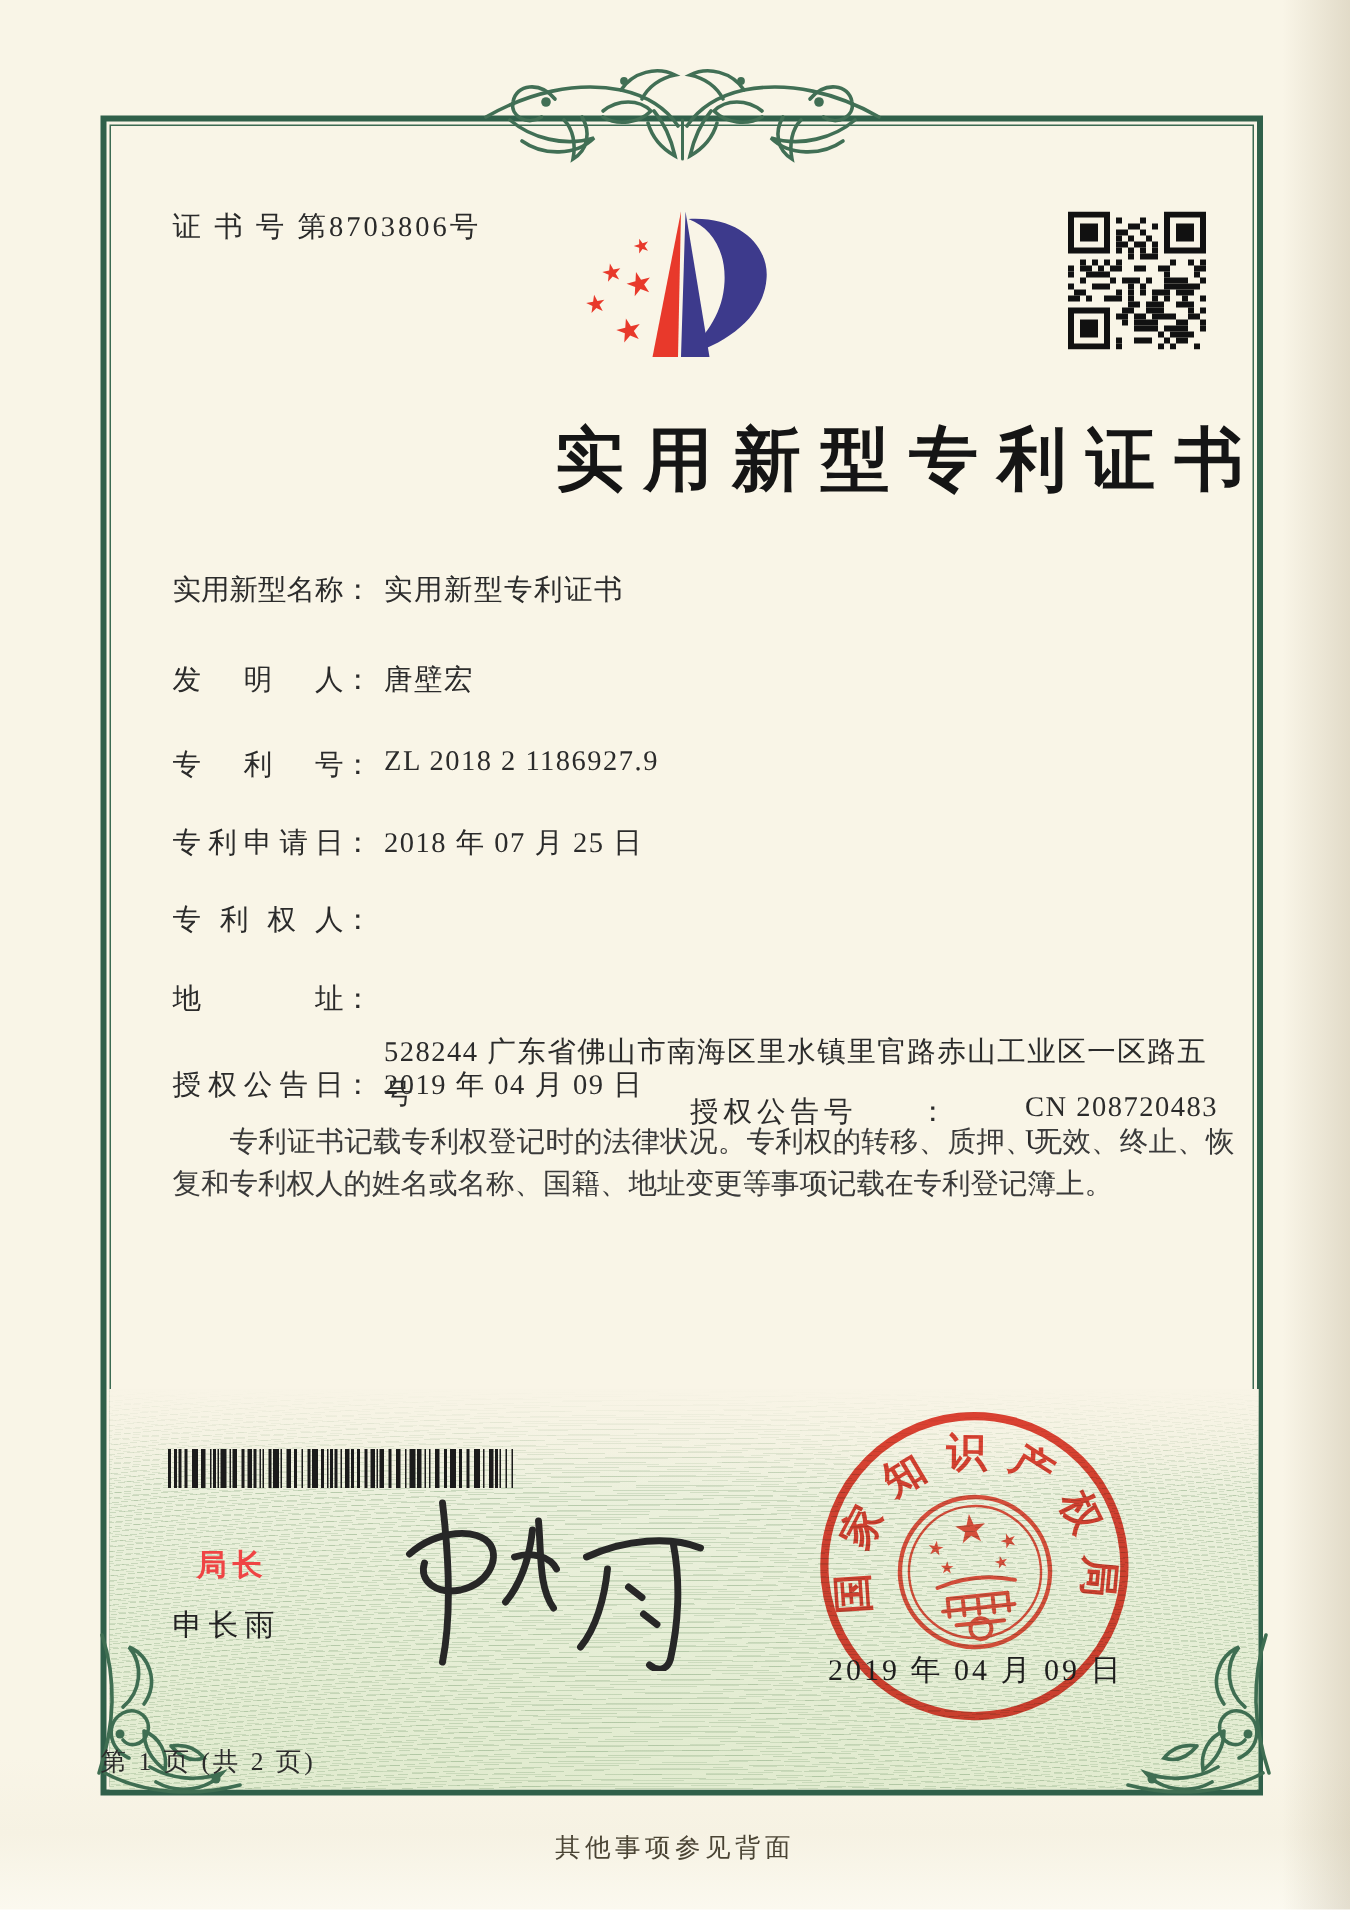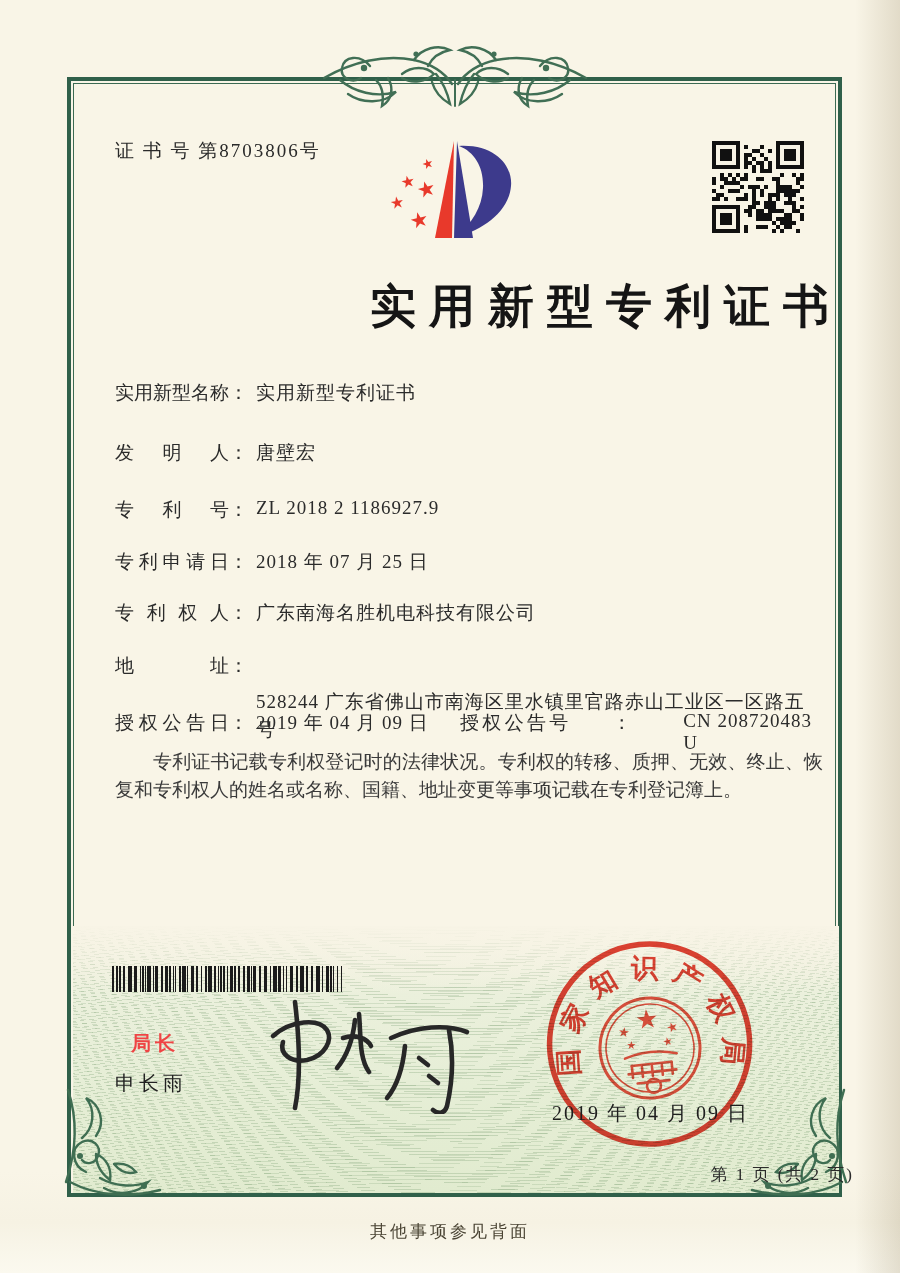--- a/index.html
+++ b/index.html
@@ -36,27 +36,27 @@
   .cert-no{left:115px;top:138px;font-size:19px;letter-spacing:2px;color:#2a2a2a;}
   .title{
     left:67px;top:276px;width:775px;text-align:right;
     font-size:46px;font-weight:bold;color:#151515;letter-spacing:13px;padding-left:13px;box-sizing:border-box;
   }
   .frow{position:absolute;left:115px;display:flex;align-items:flex-start;font-size:19px;color:#2b2b2b;}
   .flabel{display:inline-block;width:114px;text-align:justify;text-align-last:justify;}
   .fcolon{display:inline-block;margin-right:8px;}
   .fvalue{letter-spacing:1px;}
   .addr-value{max-width:560px;line-height:28px;margin-top:35px;}
-  .grant2{position:absolute;left:345px;top:0;display:flex;gap:44px;}
+  .grant2{position:absolute;left:345px;top:18px;display:flex;gap:44px;}
   .body-text{left:115px;top:748px;width:708px;font-size:19px;line-height:28px;color:#3a3a3a;text-align:justify;}
   .body-text p{margin:0;text-indent:2em;}
   .director-title{left:131px;top:1030px;font-size:20px;letter-spacing:4px;color:#ef4444;font-weight:bold;}
   .director-name{left:115px;top:1070px;font-size:20px;letter-spacing:4px;color:#222;}
   .seal-date{left:552px;top:1100px;font-size:20px;letter-spacing:2px;color:#1e1e1e;}
-  .page-info{left:67px;top:1163px;width:740px;text-align:right;font-size:17px;color:#2b2b2b;letter-spacing:2px;padding-left:47px;}
+  .page-info{left:67px;top:1163px;width:740px;text-align:left;font-size:17px;color:#2b2b2b;letter-spacing:2px;}
   .back-note{left:67px;top:1220px;width:766px;text-align:center;font-size:17px;color:#4a4434;letter-spacing:3px;}
   svg{display:block;}
 </style>
 </head>
 <body>
 
 <div class="abs frame">
   <div class="frame-in"></div>
 </div>
 
@@ -306,21 +306,20 @@
   <span class="fvalue">ZL 2018 2 1186927.9</span>
 </div>
 <div class="frow" style="top:549px;">
   <span class="flabel">专利申请日</span>
     <span class="fcolon">：</span>
   <span class="fvalue">2018 年 07 月 25 日</span>
 </div>
 <div class="frow" style="top:600px;">
   <span class="flabel">专利权人</span>
     <span class="fcolon">：</span>
-  <span class="fvalue">广东南海名胜机电科技有限公司</span>
 </div>
 <div class="frow" style="top:653px;">
   <span class="flabel">地址</span>
     <span class="fcolon">：</span>
   <span class="fvalue addr-value">528244 广东省佛山市南海区里水镇里官路赤山工业区一区路五号</span>
 </div>
 <div class="frow" style="top:710px;width:710px;">
   <span class="flabel">授权公告日</span>
     <span class="fcolon">：</span>
   <span class="fvalue">2019 年 04 月 09 日</span>

